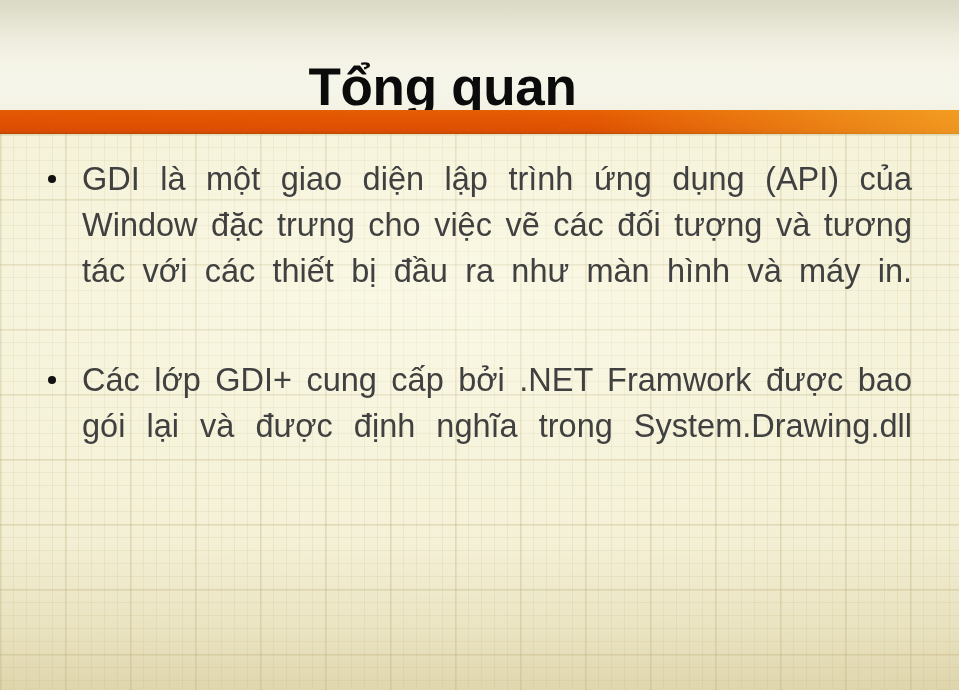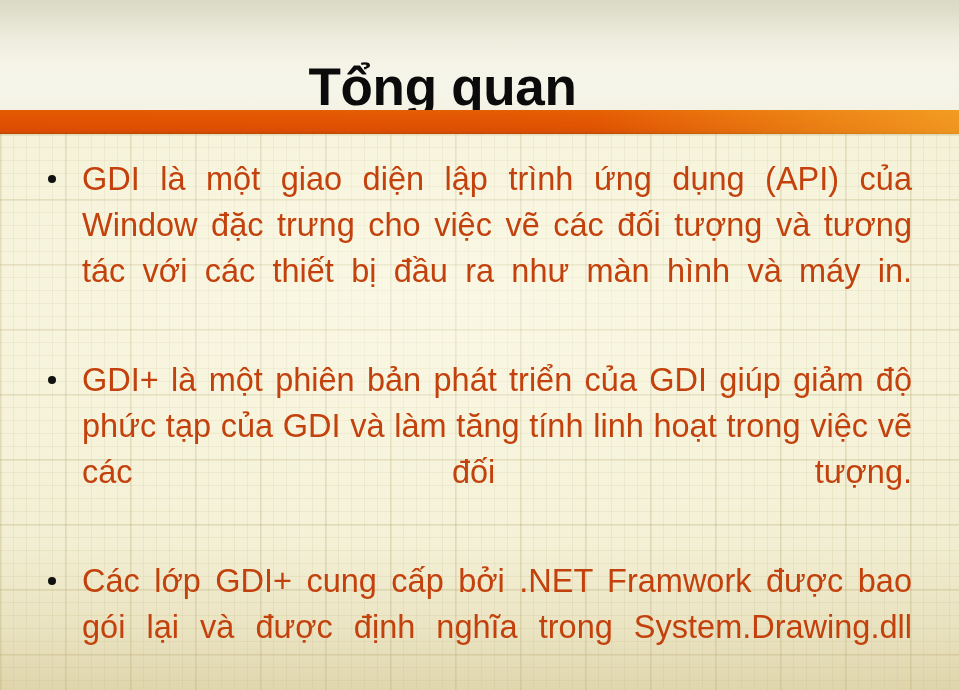--- a/index.html
+++ b/index.html
@@ -158,21 +158,21 @@
     list-style: none;
     margin: 0;
     padding: 0;
   }
   .bullet-item {
     position: relative;
     padding-left: 42px;
     margin: 0 0 17px 0;
     font-size: 32.5px;
     line-height: 46px;
-    color: #c2410c;
+    color: #404040;
     text-align: justify;
     text-justify: inter-word;
     letter-spacing: 0px;
   }
   .bullet-item:last-child {
     margin-bottom: 0;
   }
   .bullet-dot {
     position: absolute;
     left: 8px;
@@ -209,24 +209,20 @@
   <div class="divider-bar"></div>
 
   <div class="content">
     <ul class="bullet-list">
 
       <li class="bullet-item">
         <span class="bullet-dot"></span>
         <span class="bullet-text">GDI là một giao diện lập trình ứng dụng (API) của Window đặc trưng cho việc vẽ các đối tượng và tương tác với các thiết bị đầu ra như màn hình và máy in.</span>
       </li>
 
-      <li class="bullet-item">
-        <span class="bullet-dot"></span>
-        <span class="bullet-text">GDI+ là một phiên bản phát triển của GDI giúp giảm độ phức tạp của GDI và làm tăng tính linh hoạt trong việc vẽ các đối tượng.</span>
-      </li>
 
       <li class="bullet-item">
         <span class="bullet-dot"></span>
         <span class="bullet-text">Các lớp GDI+ cung cấp bởi .NET Framwork được bao gói lại và được định nghĩa trong System.Drawing.dll</span>
       </li>
 
     </ul>
   </div>
 
 </div>

